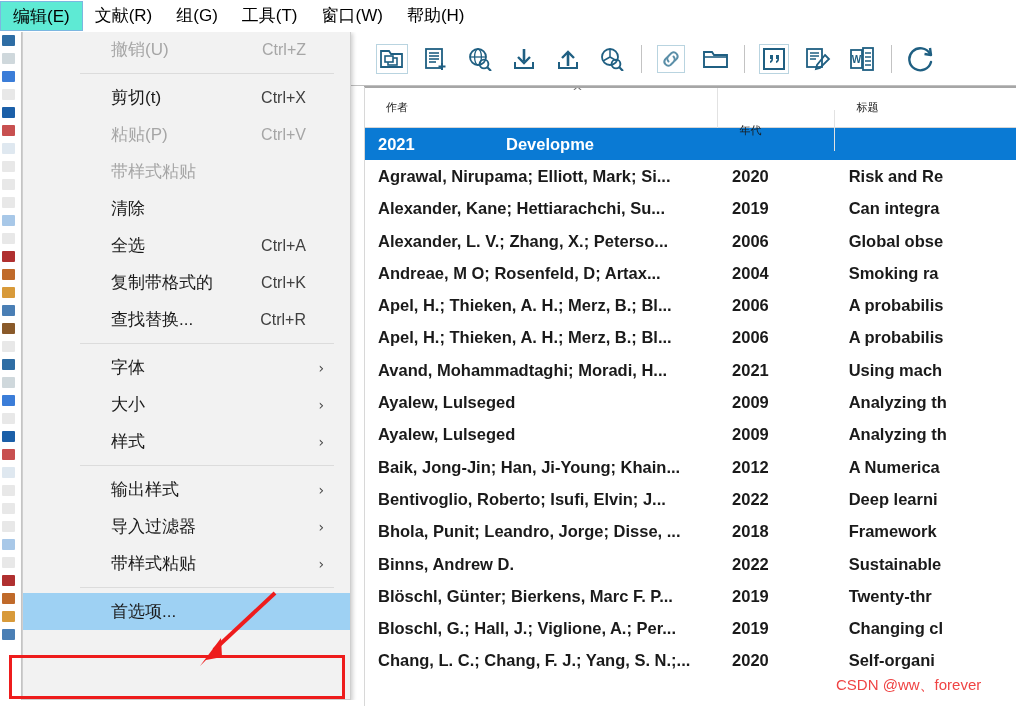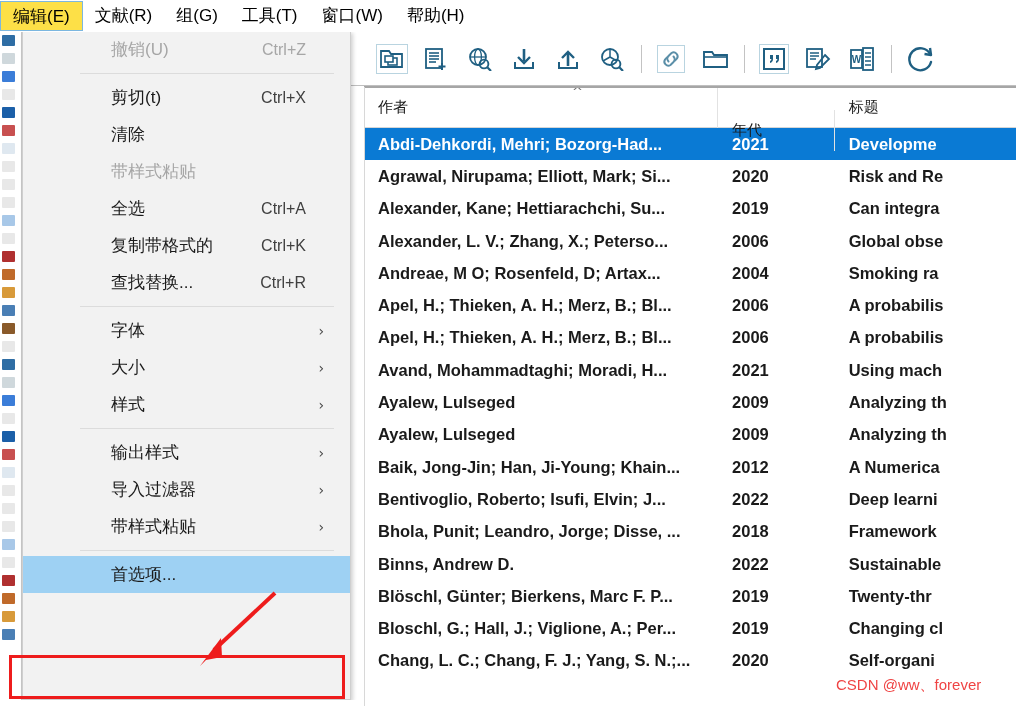--- a/index.html
+++ b/index.html
@@ -26,21 +26,21 @@
   }
   .menubar-item {
     display: flex; align-items: center; justify-content: center;
     padding: 0 12px;
     font-size: 17px; color: #000;
     height: 31px;
     white-space: nowrap;
     cursor: default;
   }
   .menubar-item.active {
-    background: #fde047;
+    background: #5eead4;
     border: 1px solid #7cb7e0;
     margin-top: 1px;
     height: 30px;
     justify-content: flex-end;
   }
 
   
   .left-panel {
     position: absolute; left: 0; top: 32px;
     width: 22px; height: 674px;
@@ -92,22 +92,22 @@
     z-index: 2;
   }
   .thead {
     height: 41px;
     display: flex; align-items: center;
     border-bottom: 1px solid #d6d6d6;
     position: relative;
     background: #ffffff;
   }
   .th {
-    font-size: 15px; color: #1a1a1a;
-    padding-left: 14px;
+    font-size: 11px; color: #1a1a1a;
+    padding-left: 22px;
     height: 41px;
     display: flex; align-items: center;
     border-right: 1px solid #e2e2e2;
     white-space: nowrap;
   }
   .th.author { width: 392px; }
   .th.year { width: 128px; margin-top: 47px; }
   .th.title { width: 200px; border-right: none; }
   .sort-caret {
     position: absolute; left: 208px; top: 0px;
@@ -458,21 +458,20 @@
   <div class="table-left-rule"></div>
   <div class="table-wrap">
     <div class="thead">
       <div class="th author">作者</div>
       <div class="th year">年代</div>
       <div class="th title">标题</div>
       <div class="sort-caret">^</div>
     </div>
     <div id="tbody">
         <div class="trow selected">
-          <div class="cell author">Abdi-Dehkordi, Mehri; Bozorg-Had...</div>
           <div class="cell year">2021</div>
           <div class="cell title">Developme</div>
         </div>
         <div class="trow">
           <div class="cell author">Agrawal, Nirupama; Elliott, Mark; Si...</div>
           <div class="cell year">2020</div>
           <div class="cell title">Risk and Re</div>
         </div>
         <div class="trow">
           <div class="cell author">Alexander, Kane; Hettiarachchi, Su...</div>
@@ -555,25 +554,29 @@
   <div class="dropdown" id="dropdown">
       <div class="dd-item disabled">
         <span>撤销(U)</span>
         <span class="accel">Ctrl+Z</span>
       </div>
       <div class="dd-sep"></div>
       <div class="dd-item">
         <span>剪切(t)</span>
         <span class="accel">Ctrl+X</span>
       </div>
-      <div class="dd-item">
-        <span>清除</span>
+      <div class="dd-item disabled">
+        <span>粘贴(P)</span>
+        <span class="accel">Ctrl+V</span>
       </div>
       <div class="dd-item disabled">
         <span>带样式粘贴</span>
+      </div>
+      <div class="dd-item">
+        <span>清除</span>
       </div>
       <div class="dd-item">
         <span>全选</span>
         <span class="accel">Ctrl+A</span>
       </div>
       <div class="dd-item">
         <span>复制带格式的</span>
         <span class="accel">Ctrl+K</span>
       </div>
       <div class="dd-item">

